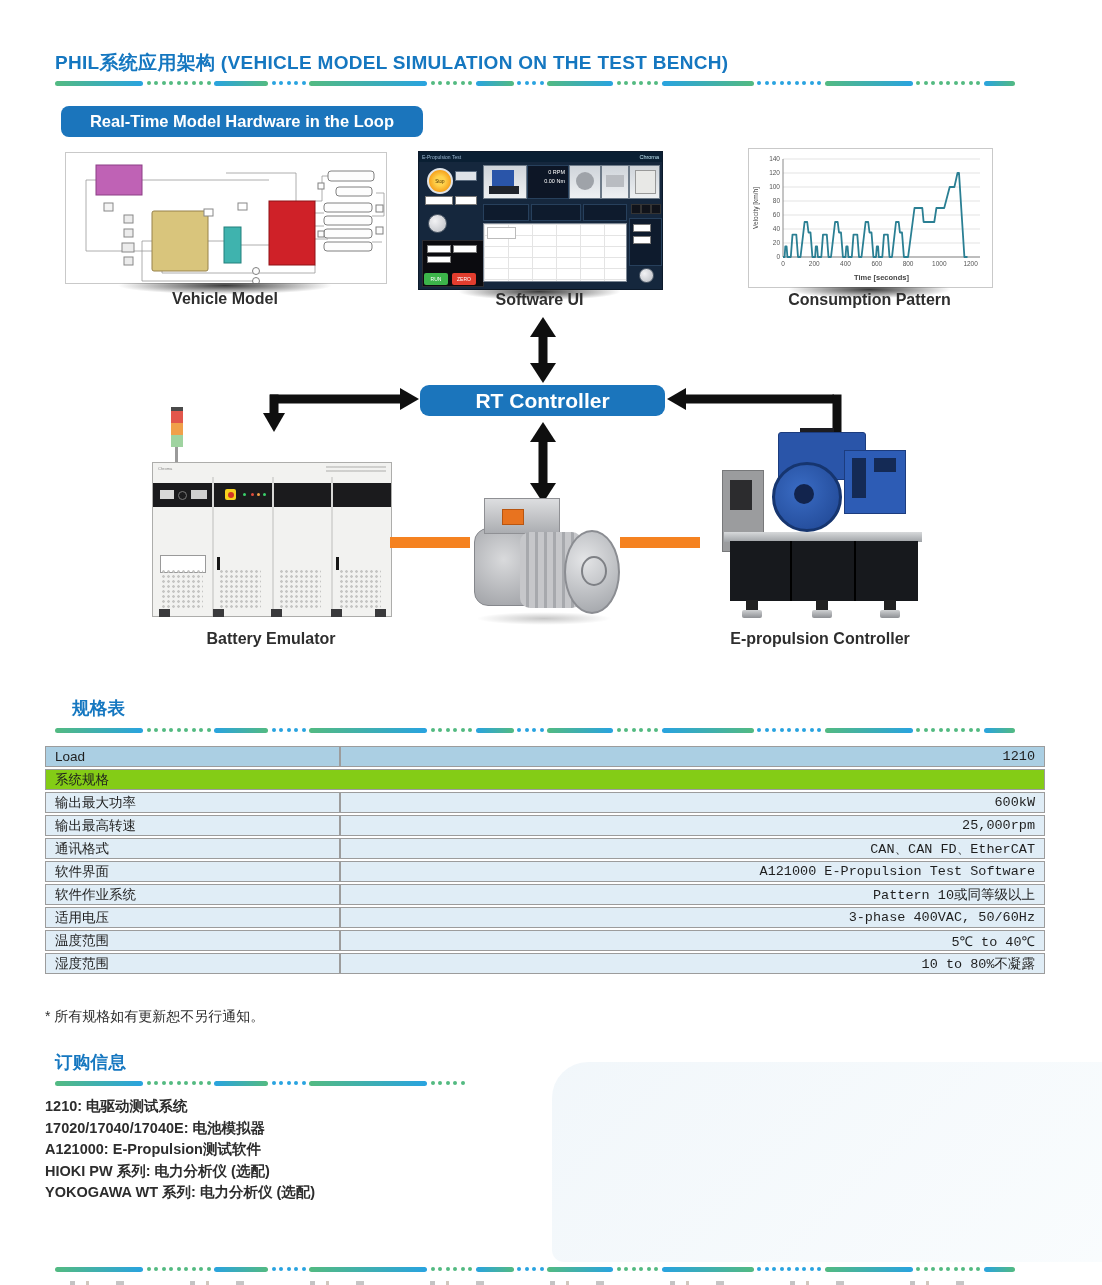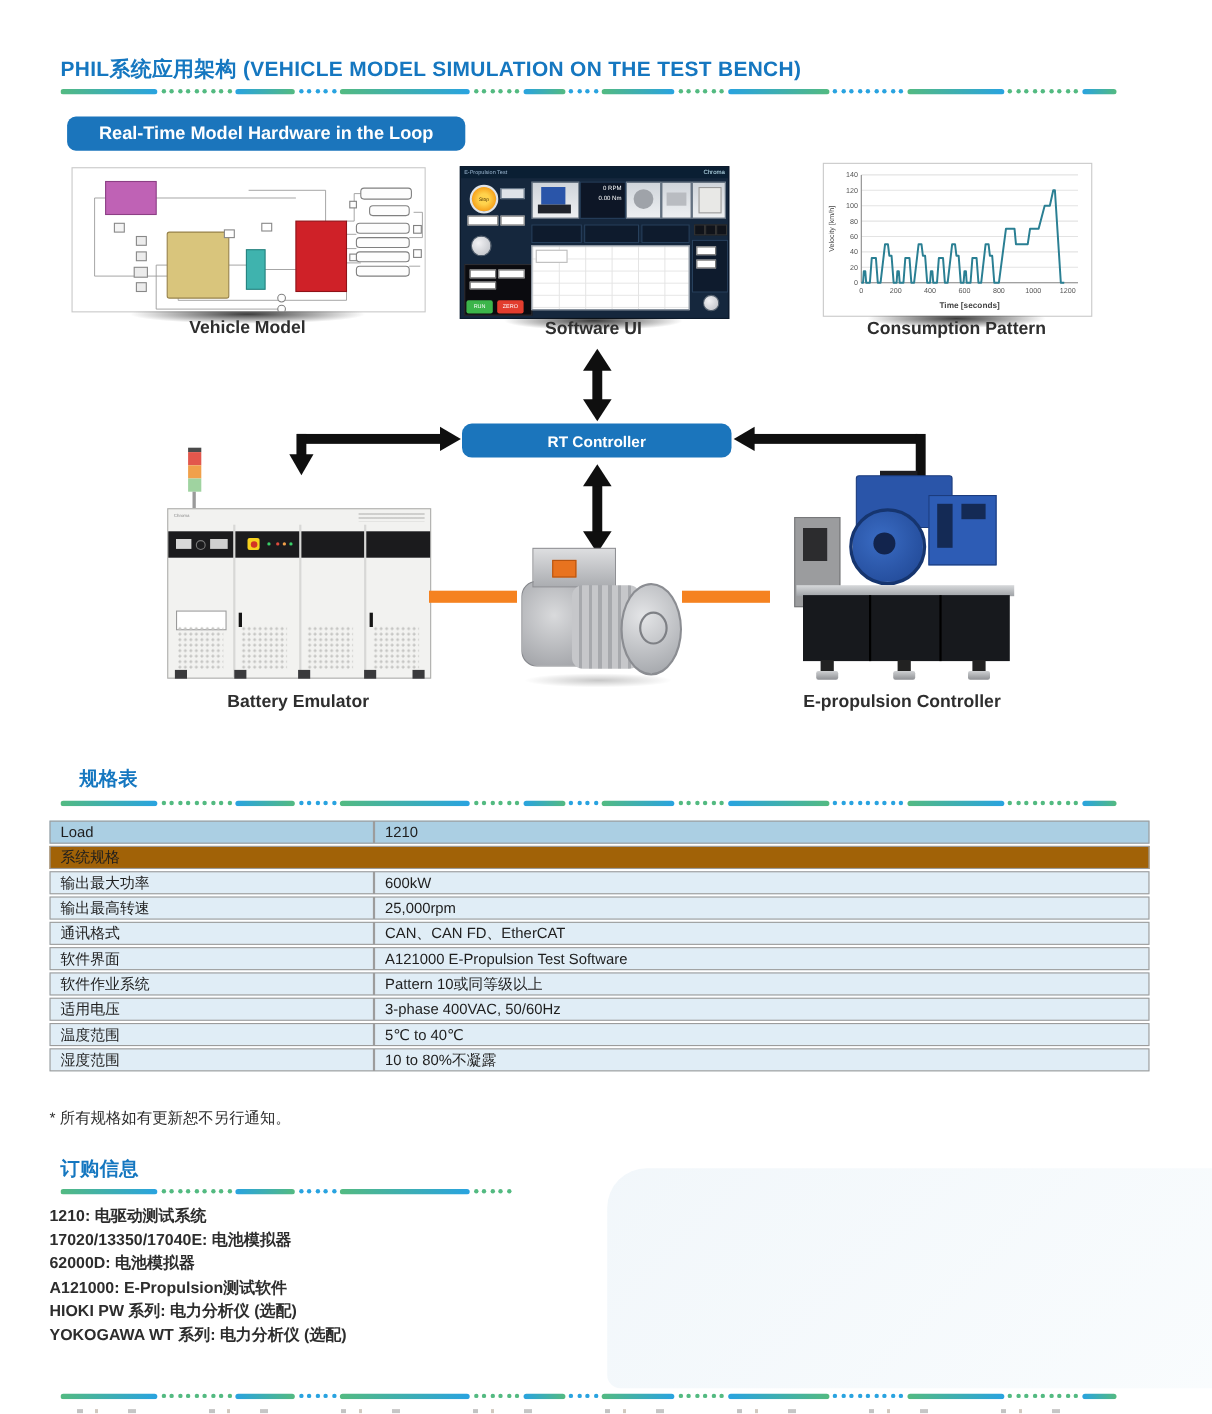--- a/index.html
+++ b/index.html
@@ -17,21 +17,21 @@
   .sbar{height:5px;border-radius:3px;flex:none;}
   .g1{background:linear-gradient(90deg,#53ba81,#29a3e0);}
   .g2{background:linear-gradient(90deg,#29a3e0,#53ba81);}
   .sdot{width:4px;height:4px;border-radius:50%;background:#29a3e0;flex:none;}
   .sdot.gd{background:#53ba81;}
 
   
   .banner{background:#1b75bc;color:#fff;border-radius:8px;display:flex;align-items:center;justify-content:center;
           font-size:16.5px;font-weight:600;height:31px;}
   .rtc{background:#1b75bc;color:#fff;border-radius:9px;display:flex;align-items:center;justify-content:center;
-       font-size:14px;font-weight:600;height:31px;}
+       font-size:21px;font-weight:600;height:31px;}
 
   
   .fig{background:#fff;border:1px solid #c9c9c9;}
   .fig-shadow{height:13px;background:radial-gradient(ellipse 52% 95% at 50% 20%,rgba(10,10,10,.8),rgba(10,10,10,0) 70%);}
   .caption{font-size:16px;font-weight:600;color:#2e2e2e;text-align:center;}
 
   
   .sw{background:#15273d;border:1px solid #0c1a2b;overflow:hidden;}
   .sw *{position:absolute;}
   .sw .tbar{left:0;top:0;width:100%;height:10px;background:#0a1f33;}
@@ -97,23 +97,23 @@
   .dyno .seam{top:113px;width:2px;height:60px;background:#000;}
   .dyno .ankle{top:172px;width:12px;height:12px;background:#222;}
   .dyno .disc{top:182px;width:20px;height:8px;background:linear-gradient(#cfd1d3,#8e9094);border-radius:2px;}
 
   .orange-bar{height:11px;background:#f58220;}
 
   
   .spec-table{border-collapse:separate;border-spacing:0 2px;width:1000px;table-layout:fixed;font-size:13.5px;color:#1e1e1e;}
   .spec-table td{height:19px;padding:0 9px;border:1px solid #9c9c9c;overflow:hidden;white-space:nowrap;}
   .spec-table tr.model td{background:#abcfe3;}
-  .spec-table tr.section td{background:#a16207;}
+  .spec-table tr.section td{background:#84cc16;}
   .spec-table tr.kv td{background:#e0edf6;}
-  .spec-table td.val{text-align:left;}
+  .spec-table td.val{text-align:right;font-family:Liberation Mono, monospace;}
 
   .note{font-size:14px;color:#2e2e2e;}
   .orders{font-size:14.5px;font-weight:600;color:#2d2d2d;line-height:21.5px;}
 
   .wedge{background:linear-gradient(135deg,#edf4f9,#f7fbfd);border-radius:36px 0 0 12px;opacity:.75;}
   .clipped-frag{height:4px;background:repeating-linear-gradient(90deg,#b9b9b9 0 5px,transparent 5px 16px,#c9bfb4 16px 19px,transparent 19px 46px,#bcbcbc 46px 54px,transparent 54px 120px);opacity:.85;}
 </style>
 </head>
 <body>
 
@@ -539,22 +539,21 @@
       <i class="sdot"></i>
       <i class="sbar g1" style="width: 118px;"></i>
       <i class="sdot gd"></i>
       <i class="sdot gd"></i>
       <i class="sdot gd"></i>
       <i class="sdot gd"></i>
       <i class="sdot gd"></i>
     </div>
   <div class="abs orders" style="left:45px;top:1096px;width:560px;">
       <div>1210: 电驱动测试系统</div>
-      <div>17020/13350/17040E: 电池模拟器</div>
-      <div>62000D: 电池模拟器</div>
+      <div>17020/17040/17040E: 电池模拟器</div>
       <div>A121000: E-Propulsion测试软件</div>
       <div>HIOKI PW 系列: 电力分析仪 (选配)</div>
       <div>YOKOGAWA WT 系列: 电力分析仪 (选配)</div>
     </div>
 
   <div class="abs sep sep-line" style="left:55px;top:1266px;width:990px;">
       <i class="sbar g1" style="width: 88px;"></i>
       <i class="sdot gd"></i>
       <i class="sdot gd"></i>
       <i class="sdot gd"></i>

